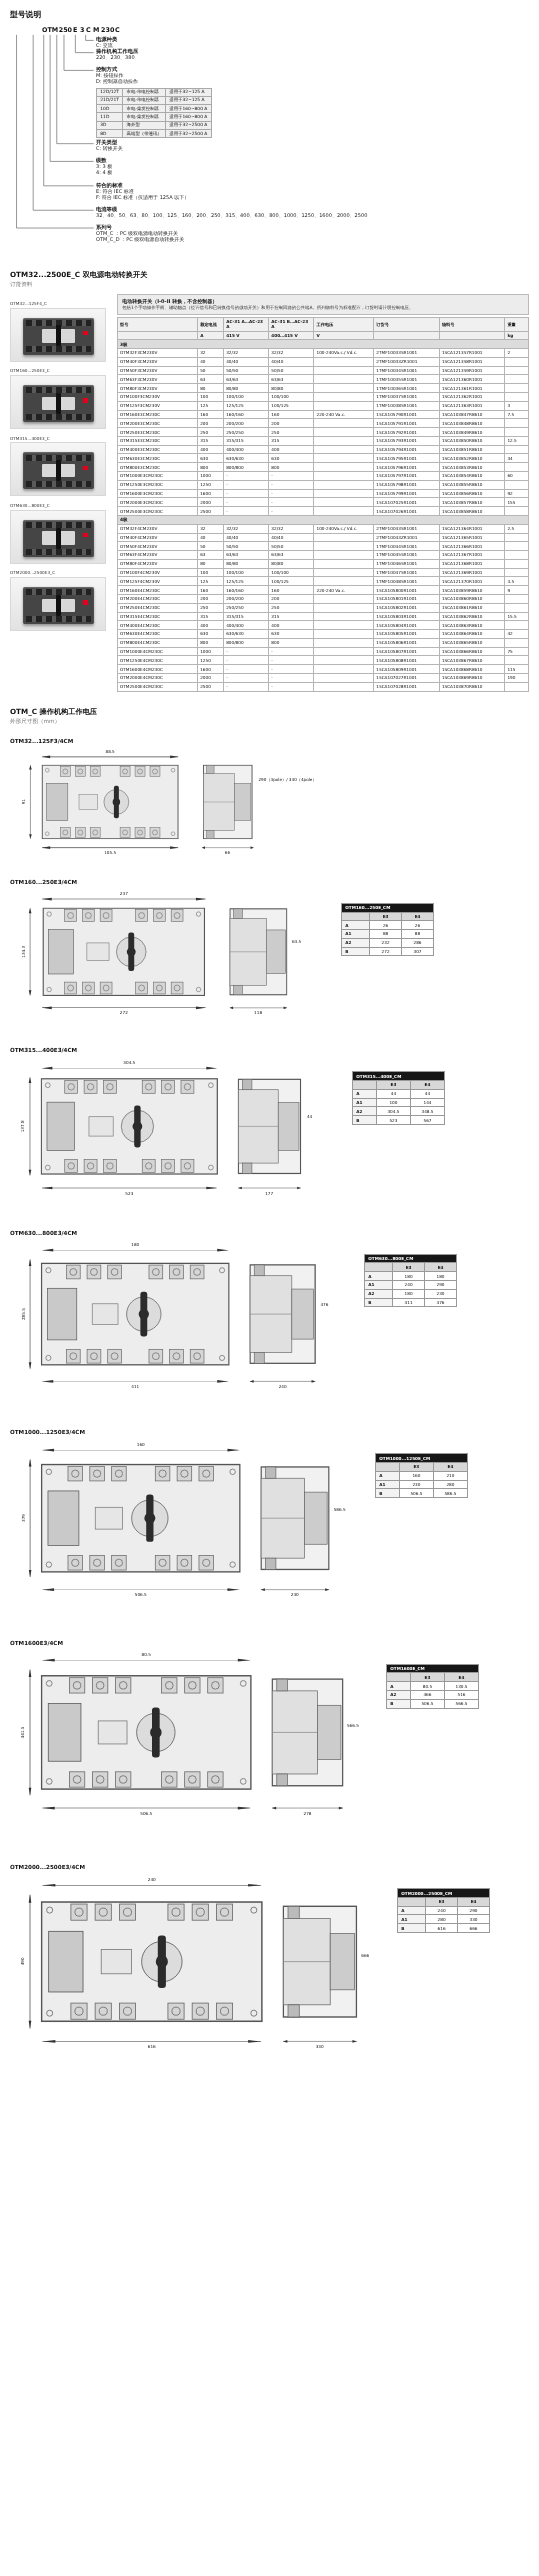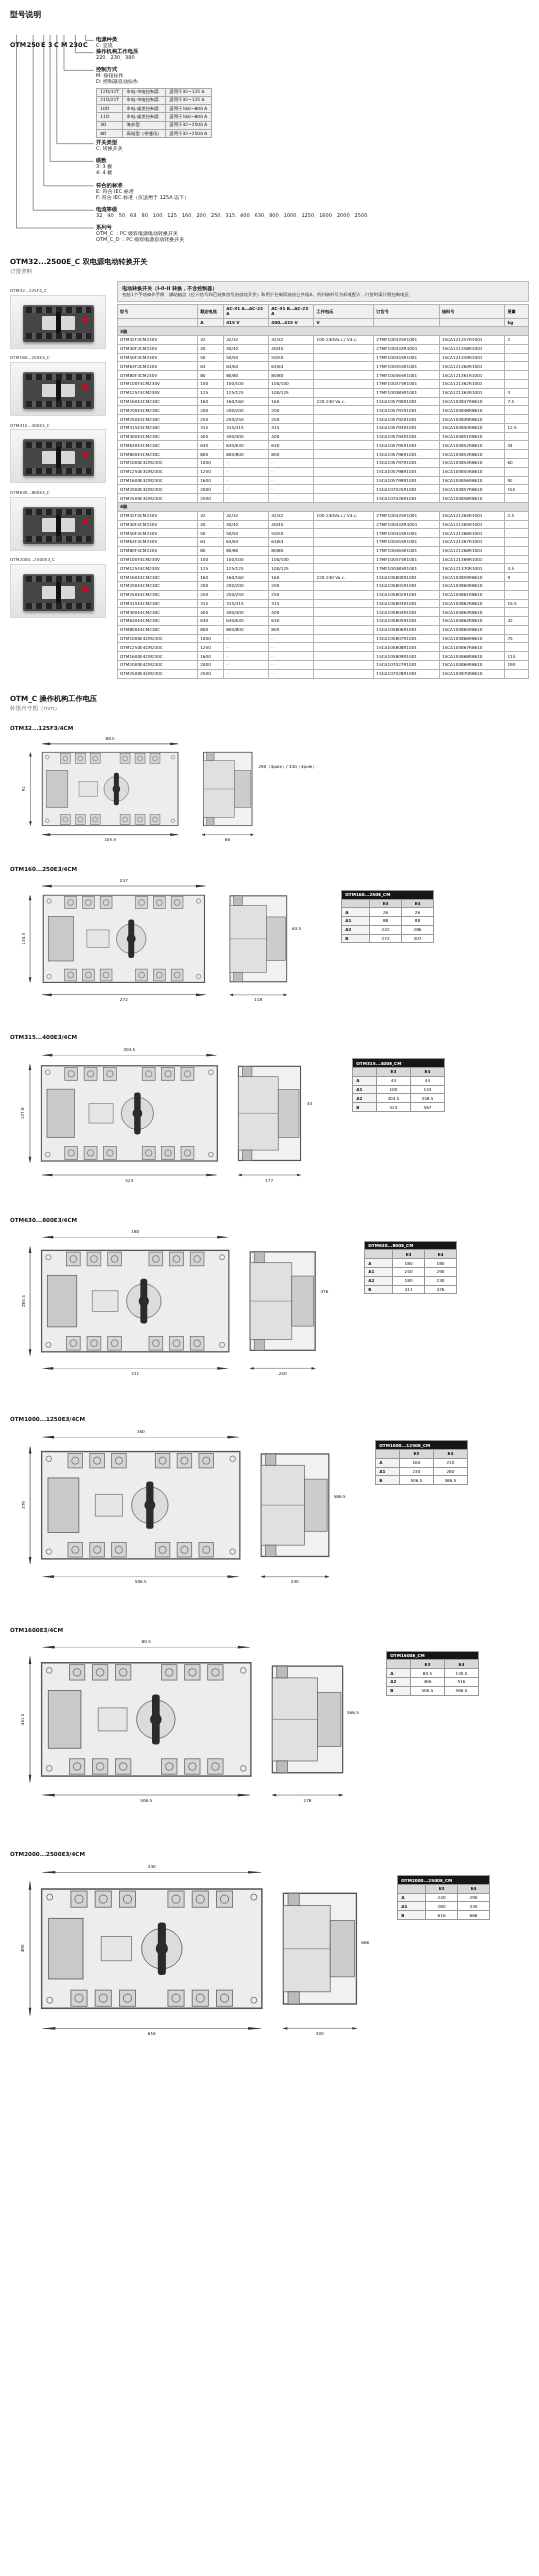--- a/index.html
+++ b/index.html
@@ -8,21 +8,21 @@
 
   h1.sec-title { font-size:7.8px; font-weight:bold; margin:0 0 5.6px 0; }
   h2.sec-title { font-size:7.2px; font-weight:bold; margin:0 0 1.1px 0; }
   .sec-sub { font-size:5.6px; color:#777; margin:0 0 5.6px 0; }
 
   
   .model-diagram { position:relative; height:227px; margin-top:2.2px; }
   .tree-lines { position:absolute; left:0; top:0; pointer-events:none; }
   .tree-lines polyline { fill:none; stroke:#444; stroke-width:1; }
   .code-row { position:absolute; left:0; top:0; height:7.8px; font-weight:bold; font-size:6.4px; }
-  .code-row span { position:absolute; top:15px; white-space:nowrap; }
+  .code-row span { position:absolute; top:0; white-space:nowrap;margin-left:32px; }
   .branch { position:absolute; left:86px; width:422px; }
   .b-label { font-size:5.3px; font-weight:bold; line-height:6.1px; }
   .b-line  { font-size:5px; line-height:6.1px; color:#222; }
   .ctrl-table { position:absolute; left:86px; top:62px; border-collapse:collapse; }
   .ctrl-table td { border:0.6px solid #aaa; background:#efefef; font-size:4.4px; padding:0.6px 3.3px; line-height:6.1px; white-space:nowrap; }
 
   
   .order-wrap { display:flex; gap:7.8px; margin-top:3.3px; }
   .photo-col { width:99px; flex:0 0 99px; }
   .photo-cap { font-size:4.2px; color:#333; margin:6.7px 0 1.7px 0; }
@@ -219,21 +219,21 @@
       <div class="b-label">电流等级</div>
       <div class="b-line">32、40、50、63、80、100、125、160、200、250、315、400、630、800、1000、1250、1600、2000、2500</div>
     </div>
     <div class="branch" style="top:198px">
       <div class="b-label">系列号</div>
       <div class="b-line">OTM_C ：PC 级双电源电动转换开关</div>
       <div class="b-line">OTM_C_D ：PC 级双电源自动转换开关</div>
     </div>
   </div>
 
-  <h2 class="sec-title" style="margin-top:4px">OTM32...2500E_C 双电源电动转换开关</h2>
+  <h2 class="sec-title" style="margin-top:17px">OTM32...2500E_C 双电源电动转换开关</h2>
   <div class="sec-sub">订货资料</div>
 
   <div class="order-wrap">
     <div class="photo-col">
       <div class="photo-cap">OTM32...125F4_C</div>
       <div class="photo">
         <div class="ph-body">
             <div class="ph-term top"></div>
             <div class="ph-term bot"></div>
             <div class="ph-face"></div>

